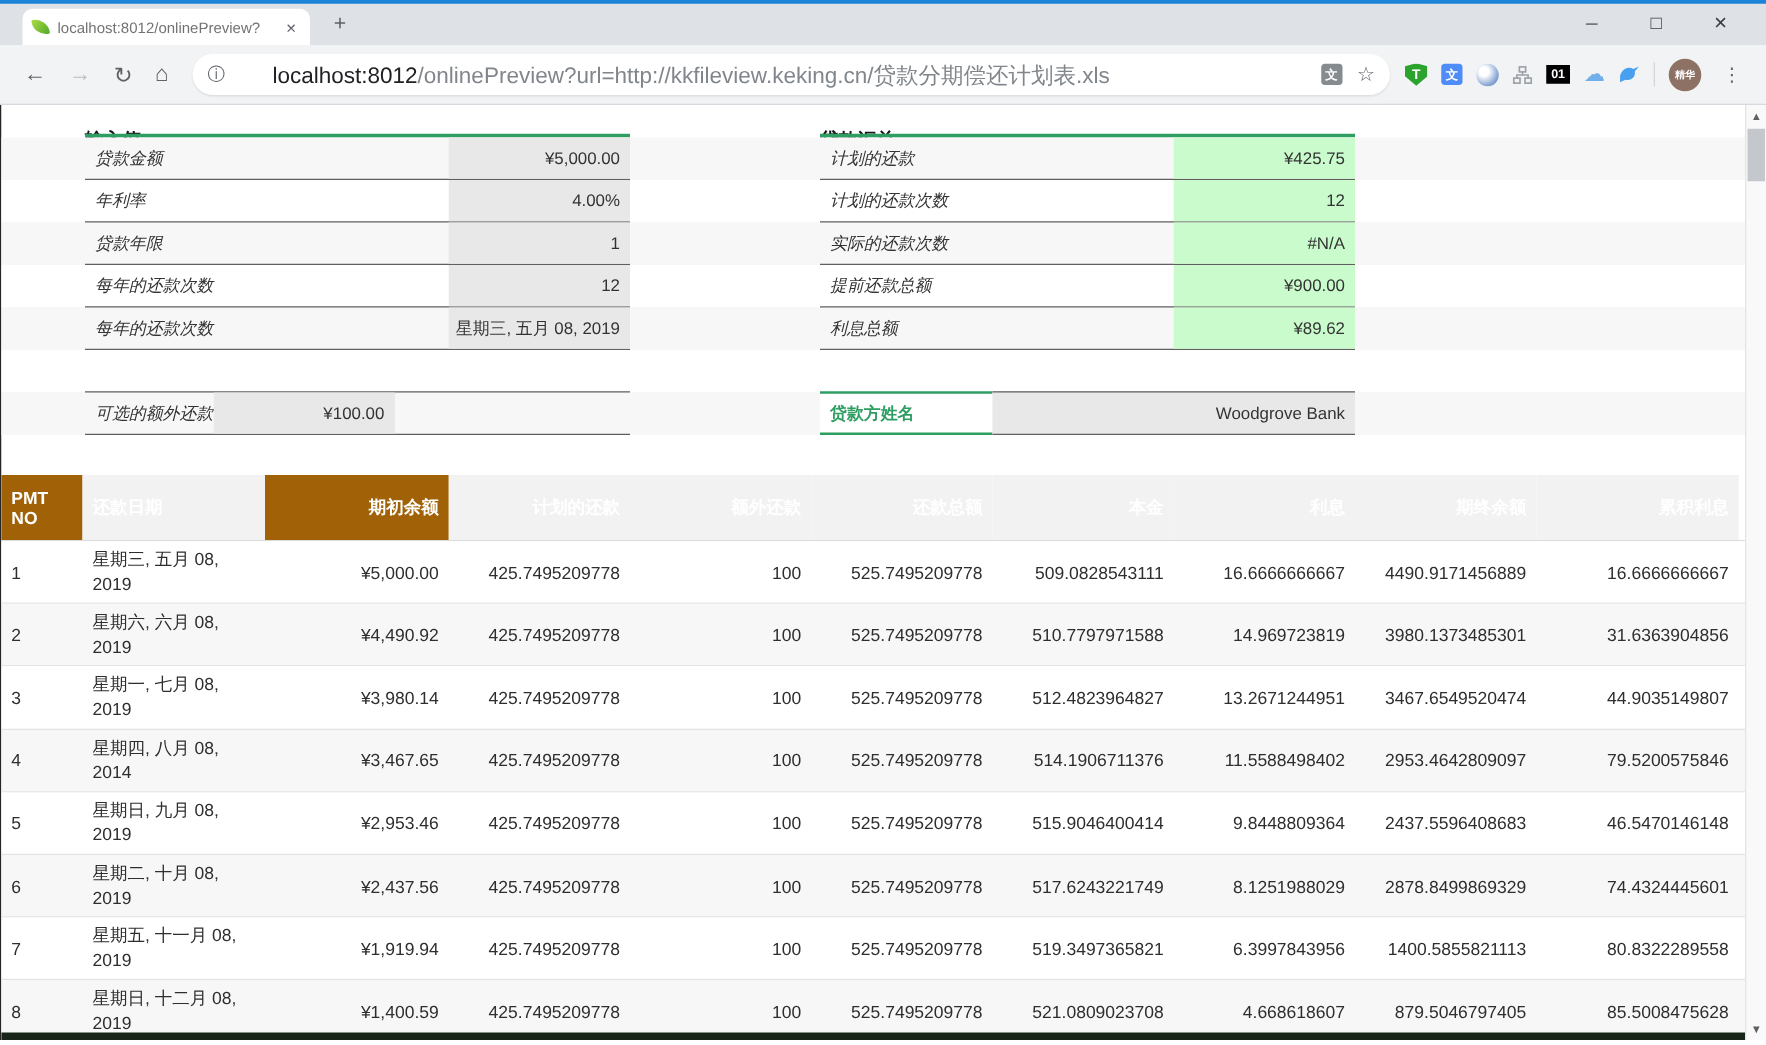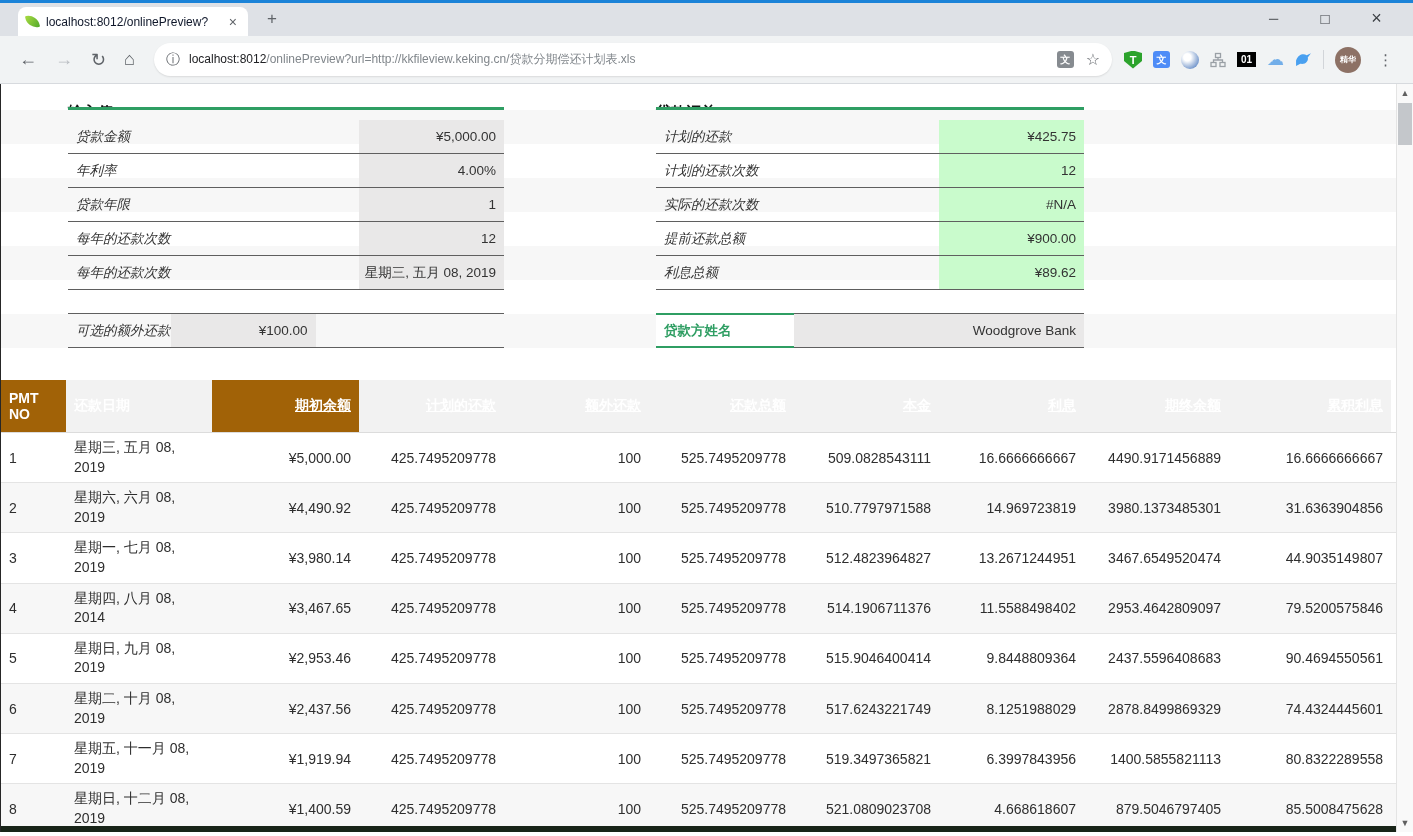--- a/index.html
+++ b/index.html
@@ -6,37 +6,37 @@
   html,body { width:1413px; height:836px; overflow:hidden;
     font-family:"Liberation Sans", sans-serif; background:#fff; }
 
   
   .titlebar { height:36px; background:#dee1e6; border-top:3px solid #1b83d8; position:relative; }
   .tab { position:absolute; left:18px; bottom:0; width:230px; height:29px; background:#fff;
          border-radius:8px 8px 0 0; display:flex; align-items:center; padding:0 8px; }
   .leaf { width:13px; height:13px; flex:0 0 13px;
           background:linear-gradient(135deg,#aadc42,#53a92c); border-radius:1px 90% 1px 90%;
           transform:rotate(-10deg); margin-right:7px; }
-  .tab-title { flex:1; font-size:12px; color:#0f172a; white-space:nowrap; overflow:hidden; }
+  .tab-title { flex:1; font-size:12px; color:#737373; white-space:nowrap; overflow:hidden; }
   .tab-close { font-size:14px; color:#5f6368; padding:0 3px; cursor:default; }
   .newtab { position:absolute; left:260px; bottom:4px; width:24px; height:24px; text-align:center;
             line-height:22px; font-size:17px; color:#5f6368; }
   .wincontrols { position:absolute; right:0; top:-3px; height:36px; width:176px; display:flex;
                  align-items:center; justify-content:space-evenly; color:#3b3f44; font-size:13px; }
   .wincontrols span { width:30px; text-align:center; }
 
   .toolbar { height:48px; background:#f1f3f4; border-bottom:1px solid #d7dade;
              display:flex; align-items:center; padding:0 10px; }
   .navbtn { font-size:18px; color:#5f6368; margin:0 9px; }
   .navbtn.disabled { color:#b9bdc2; }
   .omnibox { flex:1; height:33px; background:#fff; border-radius:17px; margin:0 10px;
              display:flex; align-items:center; padding:0 12px;
              box-shadow:0 1px 2px rgba(0,0,0,.10); overflow:hidden; }
   .info-ic { font-size:14px; color:#5f6368; margin-right:9px; }
-  .url { flex:1; font-size:12px; white-space:nowrap; overflow:hidden; }
+  .url { flex:1; font-size:18px; white-space:nowrap; overflow:hidden;margin-left:29px; }
   .url .host { color:#202124; }
   .url .rest { color:#80868b; }
   .pageact { display:flex; align-items:center; gap:12px; margin-left:8px; }
   .sq-icon { width:17px; height:17px; border-radius:3px; color:#fff; font-size:10px; font-weight:bold;
              display:flex; align-items:center; justify-content:center; }
   .gray-sq { background:#868b90; }
   .blue-sq { background:#4e8cf7; }
   .star { font-size:16px; color:#5f6368; }
   .extrow { display:flex; align-items:center; gap:11px; margin:0 4px 0 2px; }
   .shield { width:18px; height:18px; background:#2ca32c; color:#fff; font-size:11px; font-weight:bold;
@@ -62,21 +62,21 @@
   .bottom-bar { position:absolute; left:0; right:0; bottom:0; height:6px; background:#182418; z-index:6; }
 
   .title-row { height:26px; position:relative; }
   .sec-title { position:absolute; top:19px; font-size:15px; font-weight:bold; color:#161616; }
   .t-left { left:67px; } .t-right { left:655px; }
   .uline { position:absolute; bottom:0; height:3px; background:#2f9e63; }
   .u-left { left:67px; width:436px; } .u-right { left:655px; width:428px; }
 
   .top-rows { height:238px; position:relative;
     background:repeating-linear-gradient(to bottom,#f7f7f7 0 34px,#ffffff 34px 68px); }
-  .ttable { position:absolute; top:0;margin-top:10px; }
+  .ttable { position:absolute; top:0; }
   .lt { left:67px; width:436px; } .rt { left:655px; width:428px; }
   .trow { height:34px; display:flex; border-bottom:1px solid #5f5f5f; }
   .tlabel { font-style:italic; font-size:13.5px; color:#333; display:flex; align-items:center; padding-left:8px; }
   .lt .tlabel { width:291px; } .rt .tlabel { width:283px; }
   .tvalue { width:145px; display:flex; align-items:center; justify-content:flex-end;
             padding-right:8px; font-size:13.5px; color:#333; background:#e9e8e8; }
   .tvalue.green { background:#c9fbcc;padding-left:12px; }
   .extra-left { position:absolute; left:67px; top:203px; width:436px; }
   .extra-left .trow { border-top:1px solid #5f5f5f; height:35px; }
   .lender { position:absolute; left:655px; top:203px; width:428px; display:flex; height:35px; }
@@ -85,21 +85,21 @@
   .lender-value { width:290px; background:#e9e8e8; border-top:1px solid #5f5f5f; border-bottom:1px solid #5f5f5f;
                   display:flex; align-items:center; justify-content:flex-end; padding-right:8px;
                   font-size:13.5px; color:#333; }
 
   .gap32 { height:32px; }
 
   .shead { display:flex; min-height:53px; border-bottom:1px solid #dcdcdc; }
   .th { background:#f2f2f2; color:#fff; font-weight:bold; font-size:14px; display:flex; align-items:center;
         padding:4px 8px; }
   .th.green { background:#a16207; }
-  .th.r { justify-content:flex-end; text-align:right;text-decoration:underline; }
+  .th.r { justify-content:flex-end; text-align:right; }
 
   .srow { display:flex; min-height:34px; border-bottom:1px solid #e4e4e4; align-items:center; background:#fff; }
   .srow.alt { background:#f7f7f7; }
   .td { font-size:14px; color:#2e2e2e; padding:5px 8px; white-space:nowrap; }
   .c0 { width:65px; }  .c1 { width:146px; white-space:normal; line-height:1.4; }
   .c2 { width:147px; } .c3,.c4,.c5,.c6,.c7,.c8 { width:145px; } .c9 { width:162px; }
   .td.c2,.td.c3,.td.c4,.td.c5,.td.c6,.td.c7,.td.c8,.td.c9 { text-align:right; }
 </style>
 </head>
 <body>
@@ -295,21 +295,21 @@
         <div class="srow">
     <div class="td c0">5</div>
     <div class="td c1">星期日, 九月 08, 2019</div>
     <div class="td c2">¥2,953.46</div>
     <div class="td c3">425.7495209778</div>
     <div class="td c4">100</div>
     <div class="td c5">525.7495209778</div>
     <div class="td c6">515.9046400414</div>
     <div class="td c7">9.8448809364</div>
     <div class="td c8">2437.5596408683</div>
-    <div class="td c9">90.4694550561</div>
+    <div class="td c9">46.5470146148</div>
   </div>
         <div class="srow alt">
     <div class="td c0">6</div>
     <div class="td c1">星期二, 十月 08, 2019</div>
     <div class="td c2">¥2,437.56</div>
     <div class="td c3">425.7495209778</div>
     <div class="td c4">100</div>
     <div class="td c5">525.7495209778</div>
     <div class="td c6">517.6243221749</div>
     <div class="td c7">8.1251988029</div>

